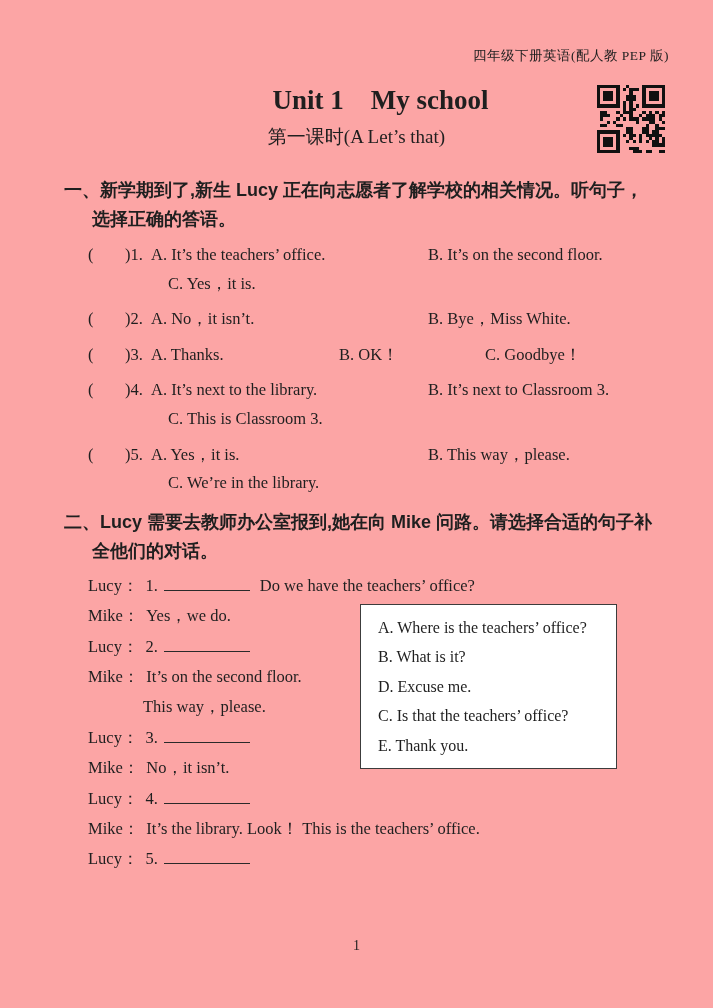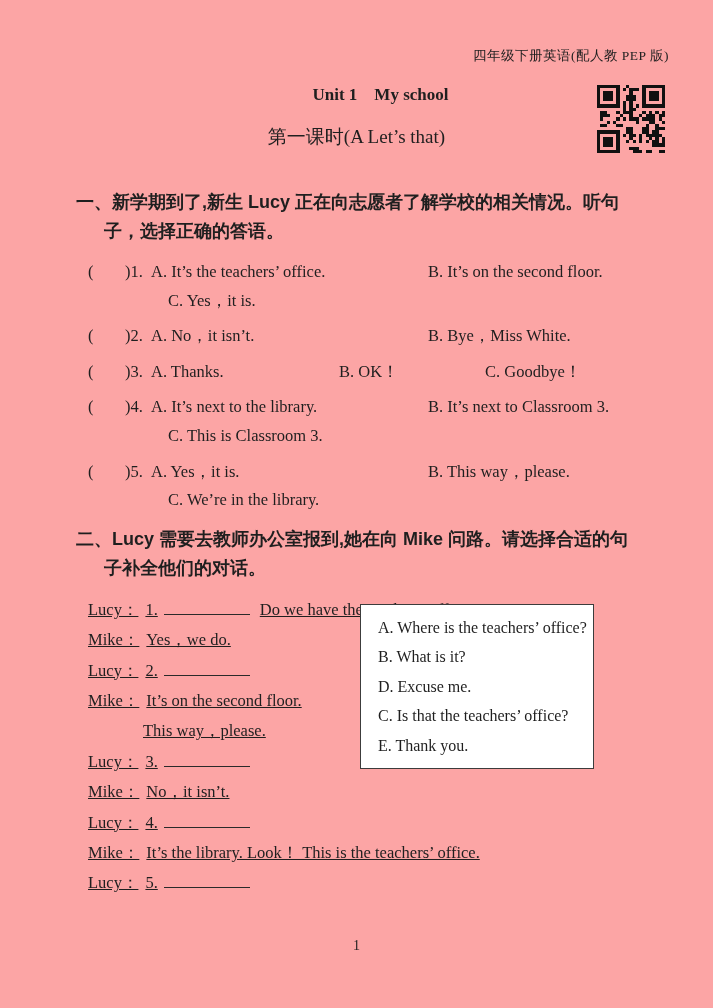--- a/index.html
+++ b/index.html
@@ -10,62 +10,62 @@
     color:#1f1f1f;
     font-family:"Liberation Serif","DejaVu Serif",serif;
     overflow:hidden;
   }
   .edition{
     position:absolute;top:47px;right:44px;
     font-size:13.5px;letter-spacing:.5px;
   }
   .unit-title{
     position:absolute;top:85px;left:0;right:0;
-    text-align:center;font-size:17px;font-weight:700;padding-left:48px;
+    text-align:center;font-size:27px;font-weight:700;padding-left:48px;
   }
   .lesson-title{
     position:absolute;top:124px;left:0;right:0;
     text-align:center;font-size:19px;
   }
   .qr{
     position:absolute;top:85px;left:597px;width:68px;height:68px;
   }
   .qr svg{display:block;width:68px;height:68px;shape-rendering:crispEdges;}
   .body{
     position:absolute;top:176px;left:64px;width:593px;
   }
   .sec-head{
     font-family:"Liberation Sans","DejaVu Sans",sans-serif;
     font-weight:700;font-size:18px;line-height:29px;
     padding-left:28px;text-indent:-28px;
-    margin:12px;
+    margin:0;
   }
   .sec-head.second{margin-top:10px;}
   .q-list{margin-top:6px;}
   .q-line{
     line-height:28.6px;font-size:16.5px;padding-left:24px;white-space:nowrap;margin-top:7px;
   }
   .q-open{display:inline-block;width:37px;}
   .q-num{display:inline-block;width:26px;}
   .q-a{display:inline-block;width:277px;}
   .q-a.mid{width:188px;}
   .q-bmid{display:inline-block;width:146px;}
   .q-cline{line-height:28.6px;font-size:16.5px;padding-left:104px;white-space:nowrap;}
-  .dlg{margin-top:5px;text-decoration:underline;}
+  .dlg{margin-top:5px;}
   .d-line{line-height:30.4px;font-size:16.5px;padding-left:24px;white-space:nowrap;}
   .d-line.cont{padding-left:79px;}
   .spk{margin-right:7px;}
   .d-num{margin-right:3px;}
   .blank{
     display:inline-block;width:86px;height:14px;
     border-bottom:1.2px solid #2a2a2a;
     margin:0 10px 0 3px;vertical-align:baseline;
   }
   .opt-box{
-    position:absolute;left:360px;top:604px;width:234px;height:165px;
+    position:absolute;left:360px;top:604px;width:257px;height:165px;
     border:1.5px solid #3c3c3c;box-sizing:border-box;
     background:#fff;padding:8px 6px 0 17px;
   }
   .opt-box .opt{font-size:16px;line-height:29.4px;white-space:nowrap;}
   .page-num{
     position:absolute;bottom:54px;left:0;right:0;
     text-align:center;font-size:14px;
   }
 </style>
 </head>

